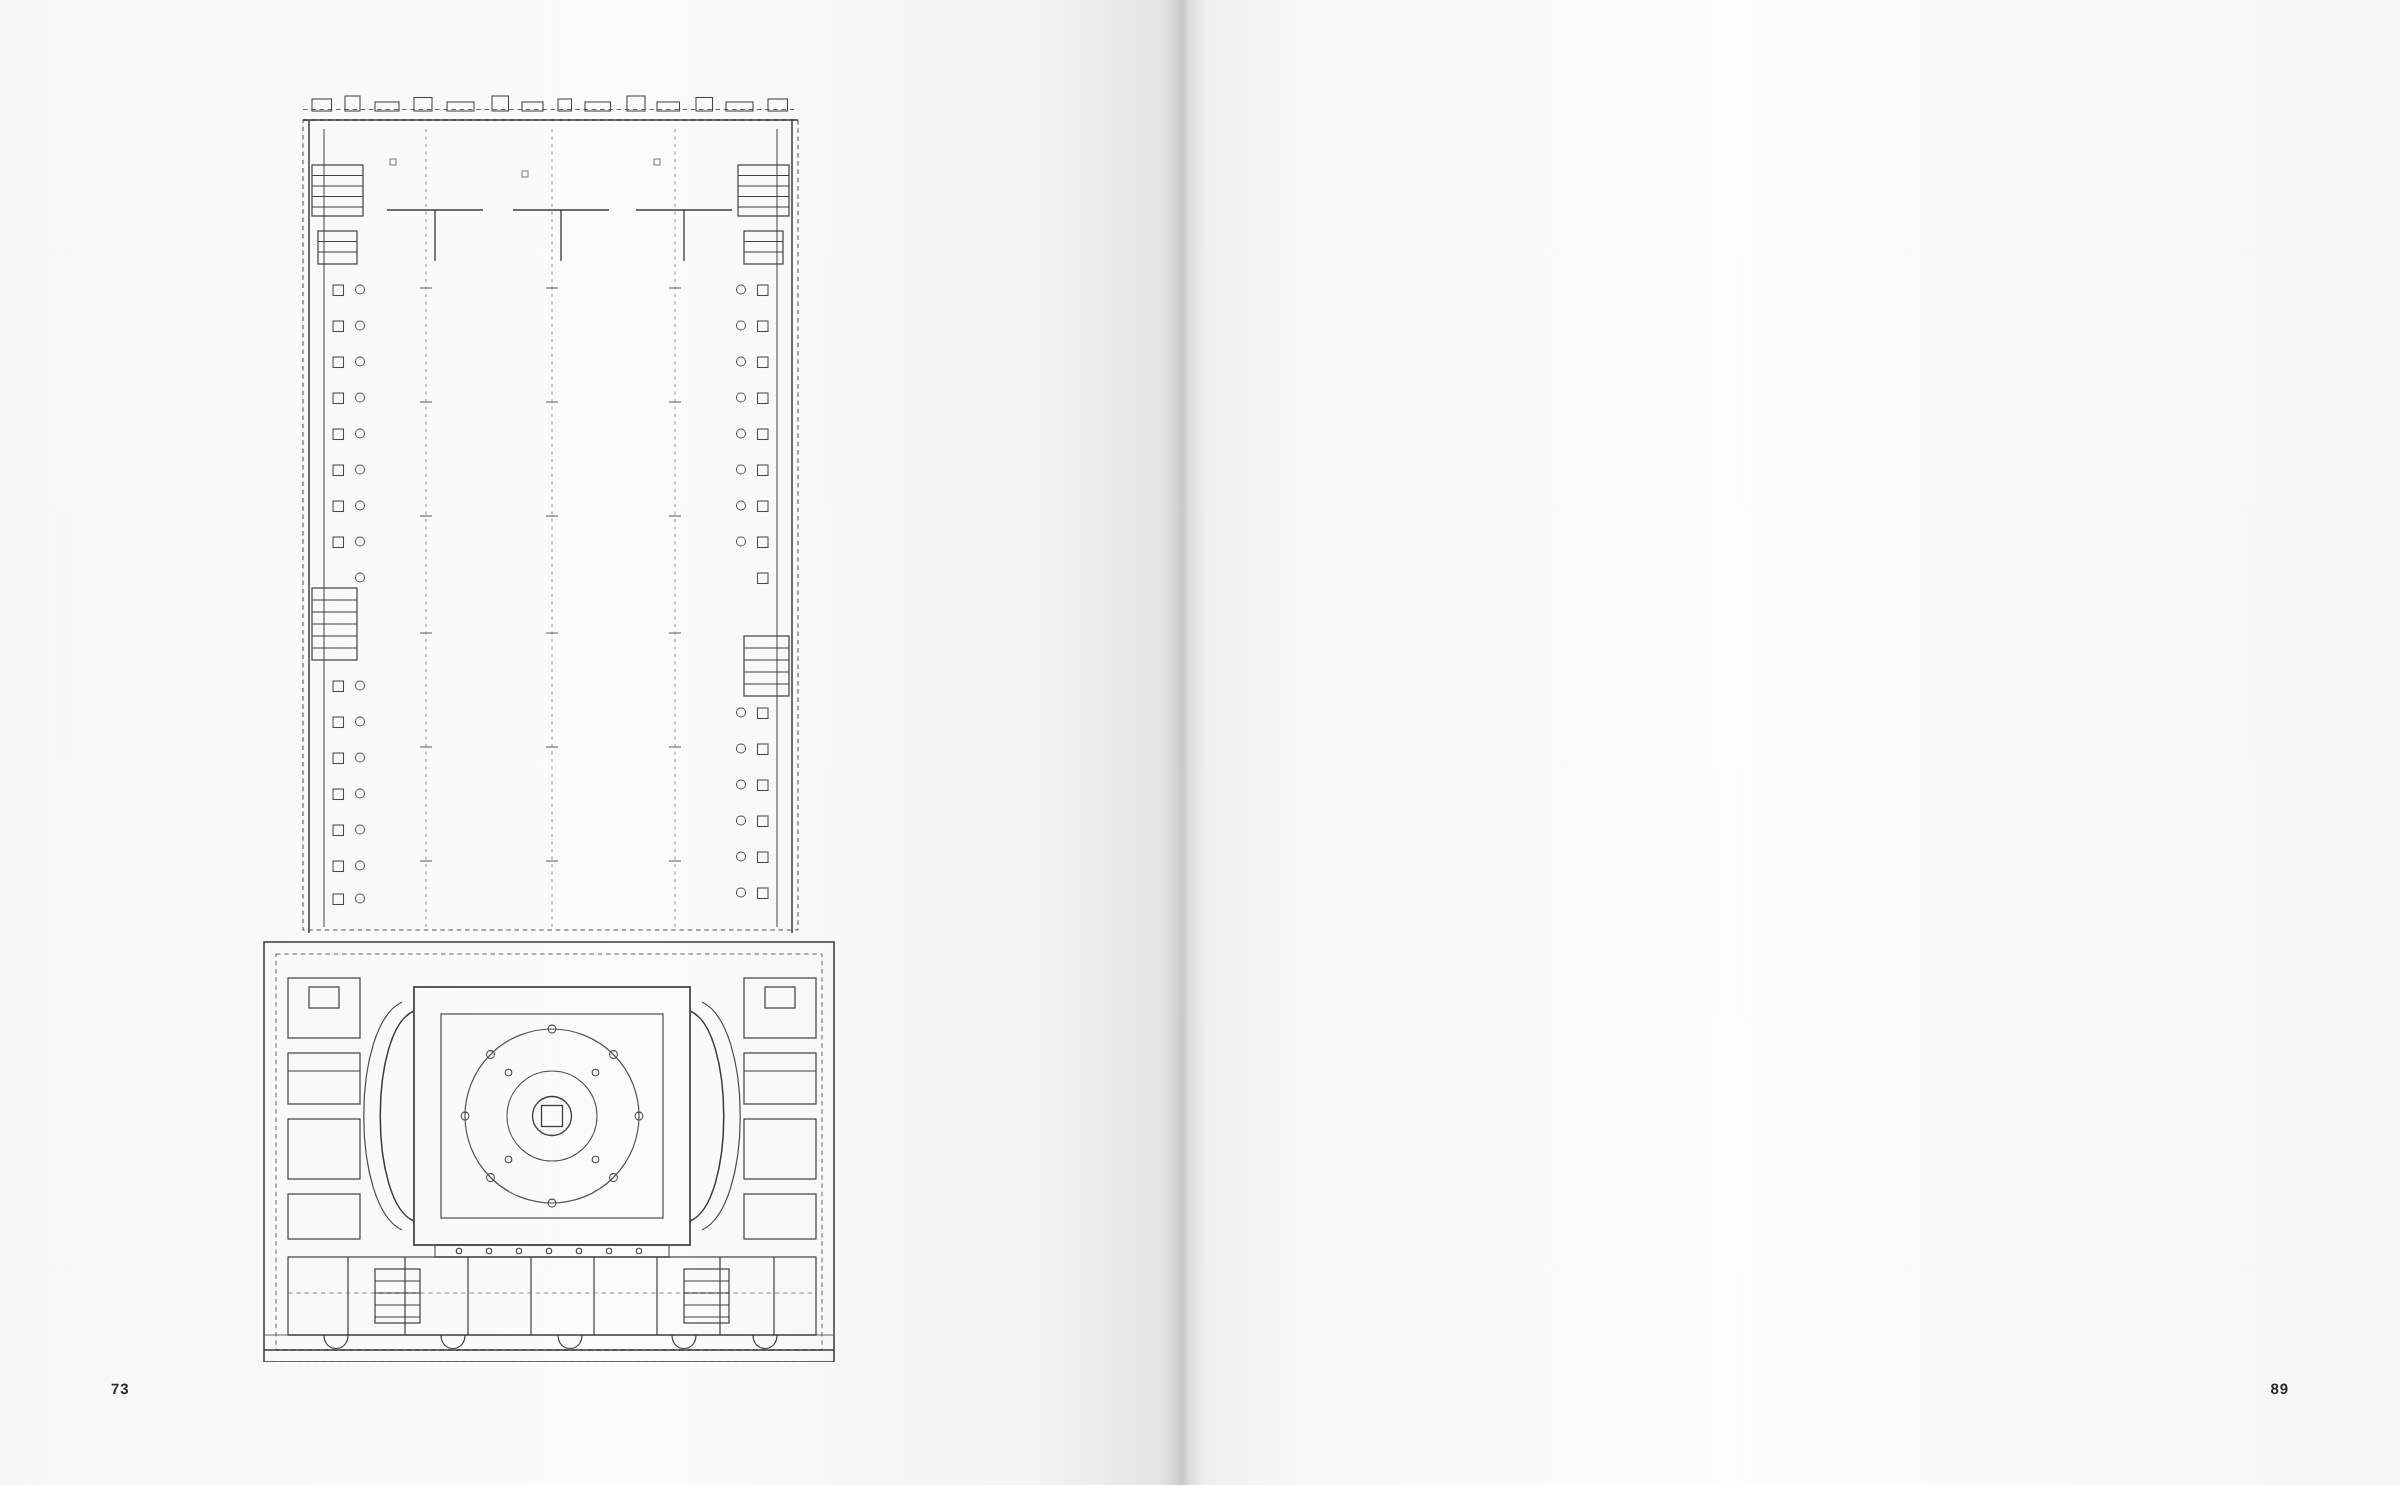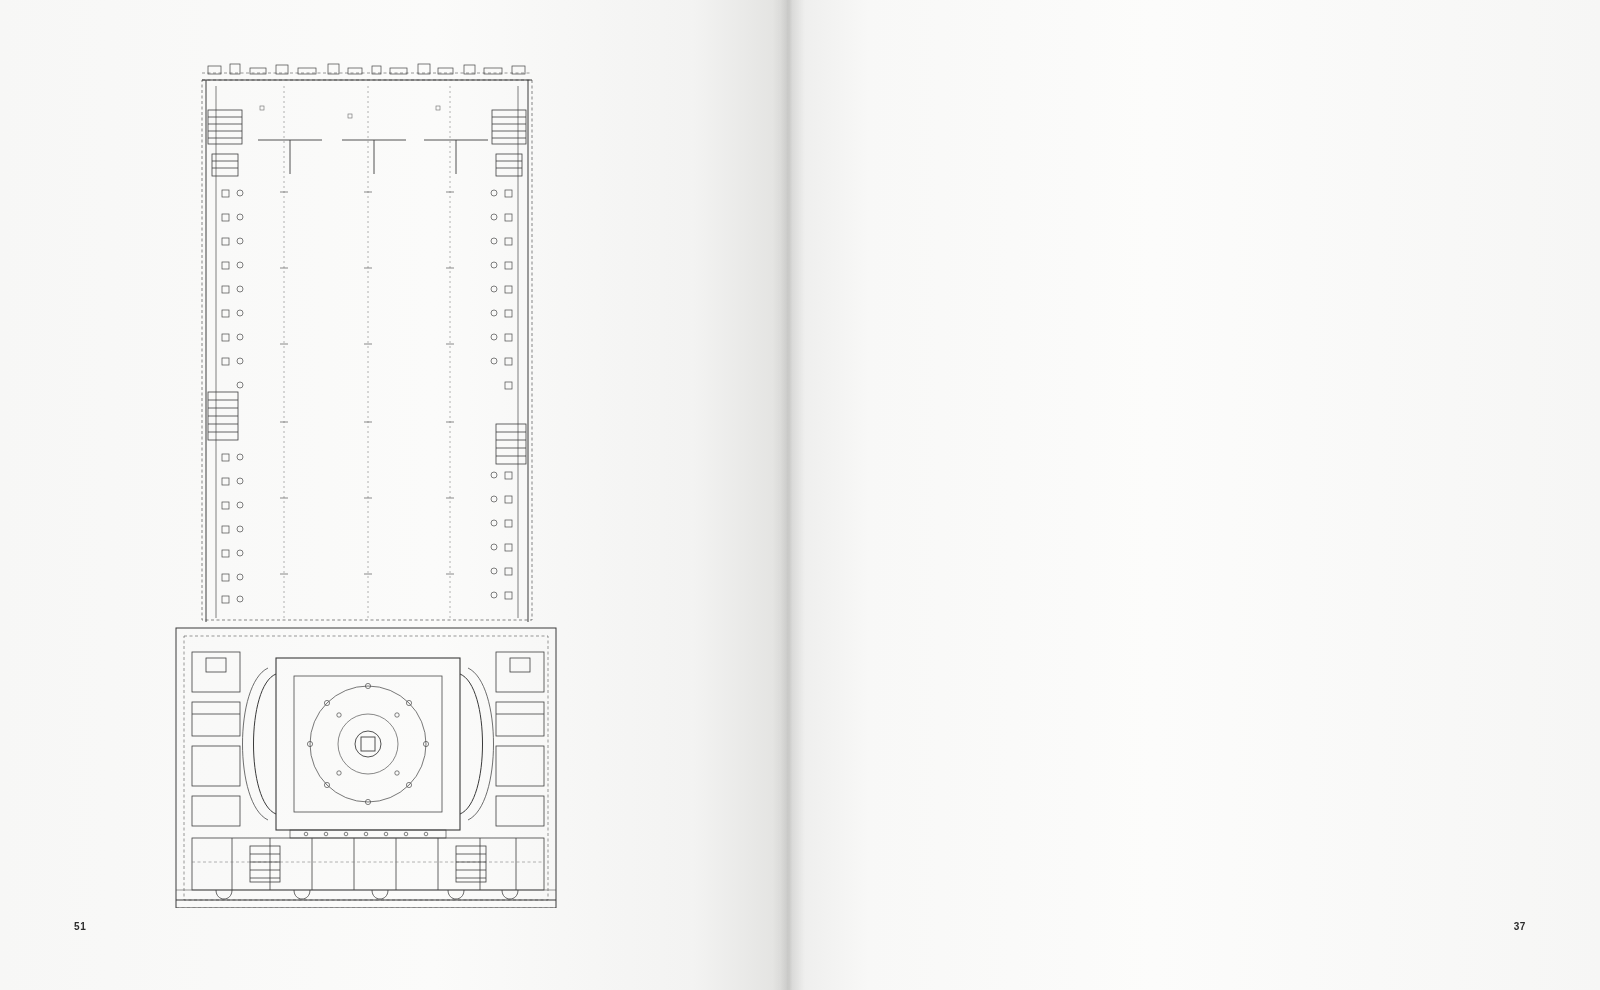--- a/index.html
+++ b/index.html
@@ -295,22 +295,22 @@
             <path d="M78 792 L108 792 M78 800 L108 800 M78 808 L108 808 M78 816 L108 816"></path>
             <rect x="284" y="784" width="30" height="36"></rect>
             <path d="M284 792 L314 792 M284 800 L314 800 M284 808 L314 808 M284 816 L314 816"></path>
           </g>
 
           <path d="M4 846 L384 846" stroke="#555" stroke-width="0.6" stroke-dasharray="3 2.5"></path>
         </g>
       </svg>
     </div>
 
-    <div class="folio folio-left">51</div>
+    <div class="folio folio-left">73</div>
   </div>
 
   <div class="page page-right">
 
-    <div class="folio folio-right">37</div>
+    <div class="folio folio-right">89</div>
   </div>
 
   <div class="gutter-shadow"></div>
 </div>
 
 </body></html>

